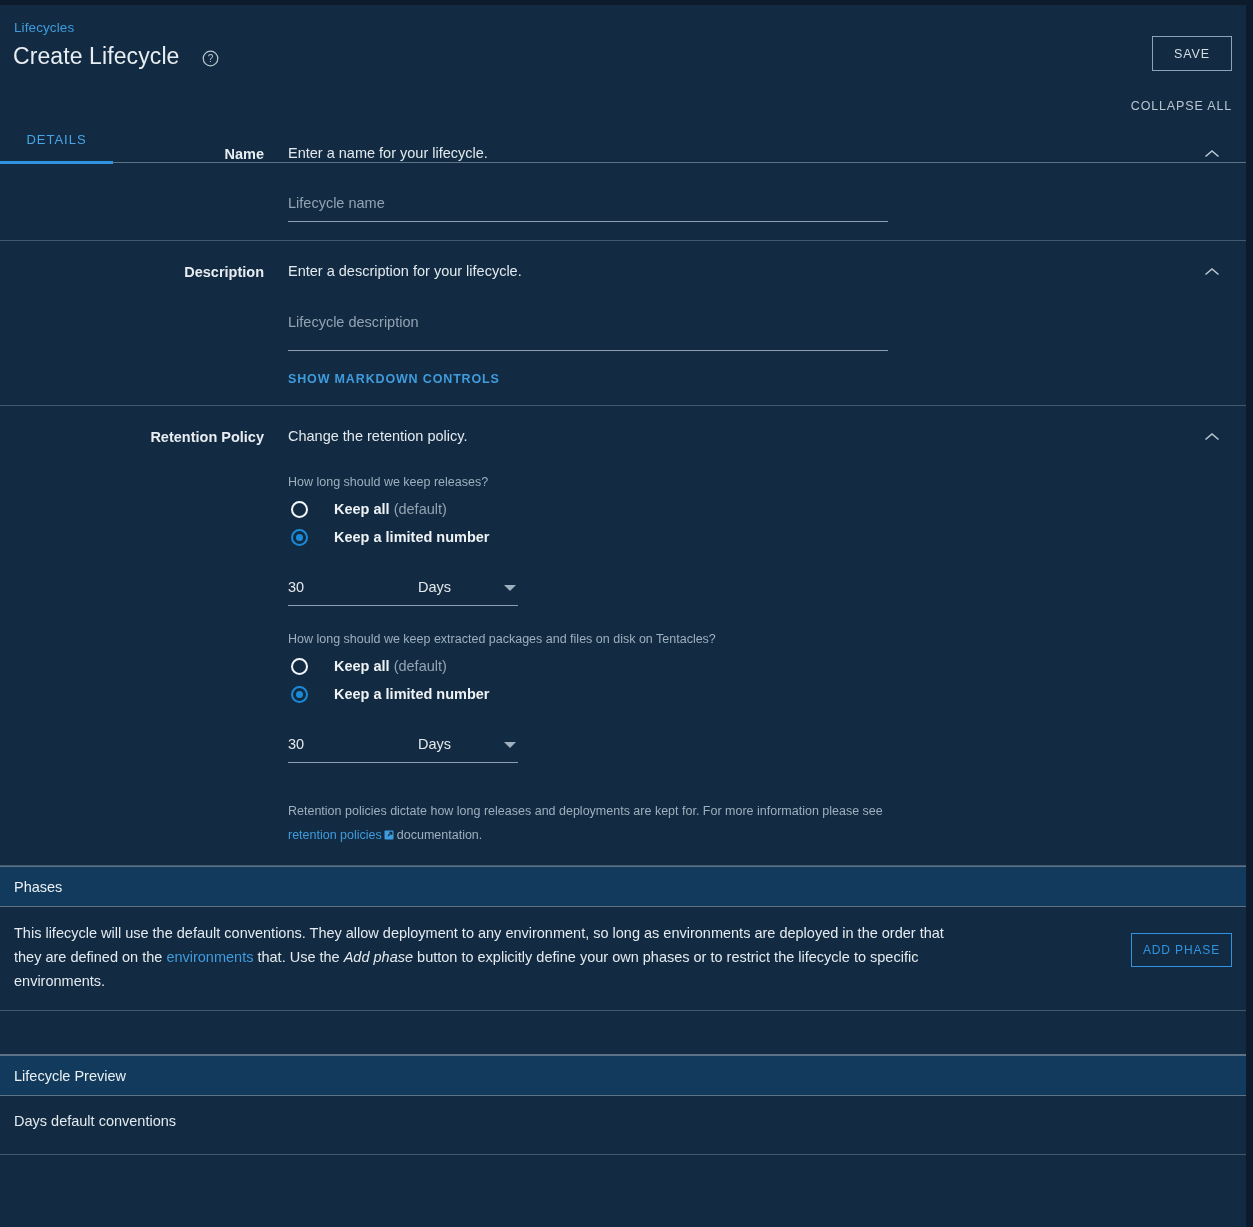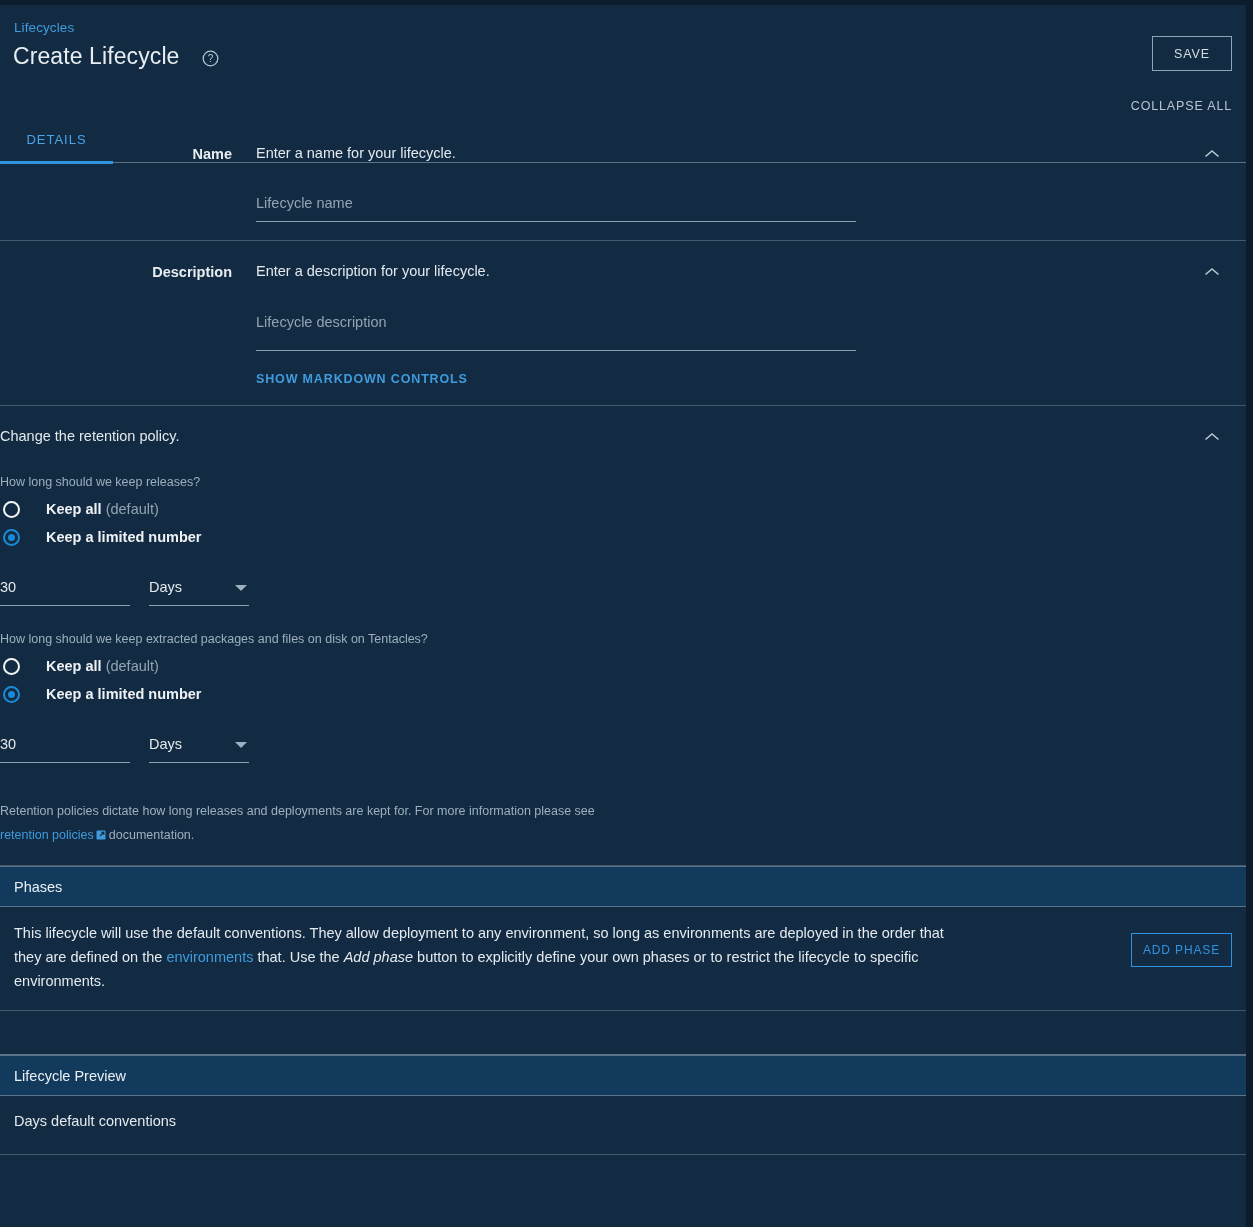--- a/index.html
+++ b/index.html
@@ -117,20 +117,21 @@
   
   .section {
     position: relative;
     border-bottom: 1px solid #44596d;
     padding: 0;
   }
   .section-inner {
     position: relative;
     display: flex;
     padding: 20px 0 18px 0;
+    margin-left: 32px;
   }
   .sec-label {
     width: 256px;
     text-align: right;
     padding-right: 24px;
     font-size: 14.5px;
     font-weight: bold;
     color: #e8edf1;
     padding-top: 3px;
     flex: 0 0 256px;
@@ -219,21 +220,20 @@
     font-size: 14.5px;
     color: #eef2f5;
     font-weight: bold;
   }
   .radio-label .muted {
     color: #93a3b2;
     font-weight: normal;
   }
   .amount-row {
     display: flex;
-    gap: 19px;
     margin-top: 28px;
   }
   .amount-input {
     width: 130px;
     background: transparent;
     border: none;
     border-bottom: 1px solid #8d9fb0;
     color: #e5e9ec;
     font-size: 14.5px;
     font-family: "Liberation Sans", sans-serif;
@@ -390,20 +390,21 @@
       </div>
       <span class="chevron">
         <svg width="16" height="10" viewBox="0 0 16 10">
             <path d="M1.5 7.5 L8 2 L14.5 7.5" fill="none" stroke="#b9c6d1" stroke-width="1.6"></path>
           </svg>
       </span>
     </div>
 
     <div class="section">
       <div class="section-inner">
+        <div class="sec-label">Retention Policy</div>
         <div class="sec-body">
           <div class="sec-summary">Change the retention policy.</div>
 
           <div class="ret-block">
             <div class="ret-q">How long should we keep releases?</div>
             <div class="radio-row">
               <span class="radio"></span>
               <span class="radio-label"><span>Keep all</span> <span class="muted">(default)</span></span>
             </div>
             <div class="radio-row">

